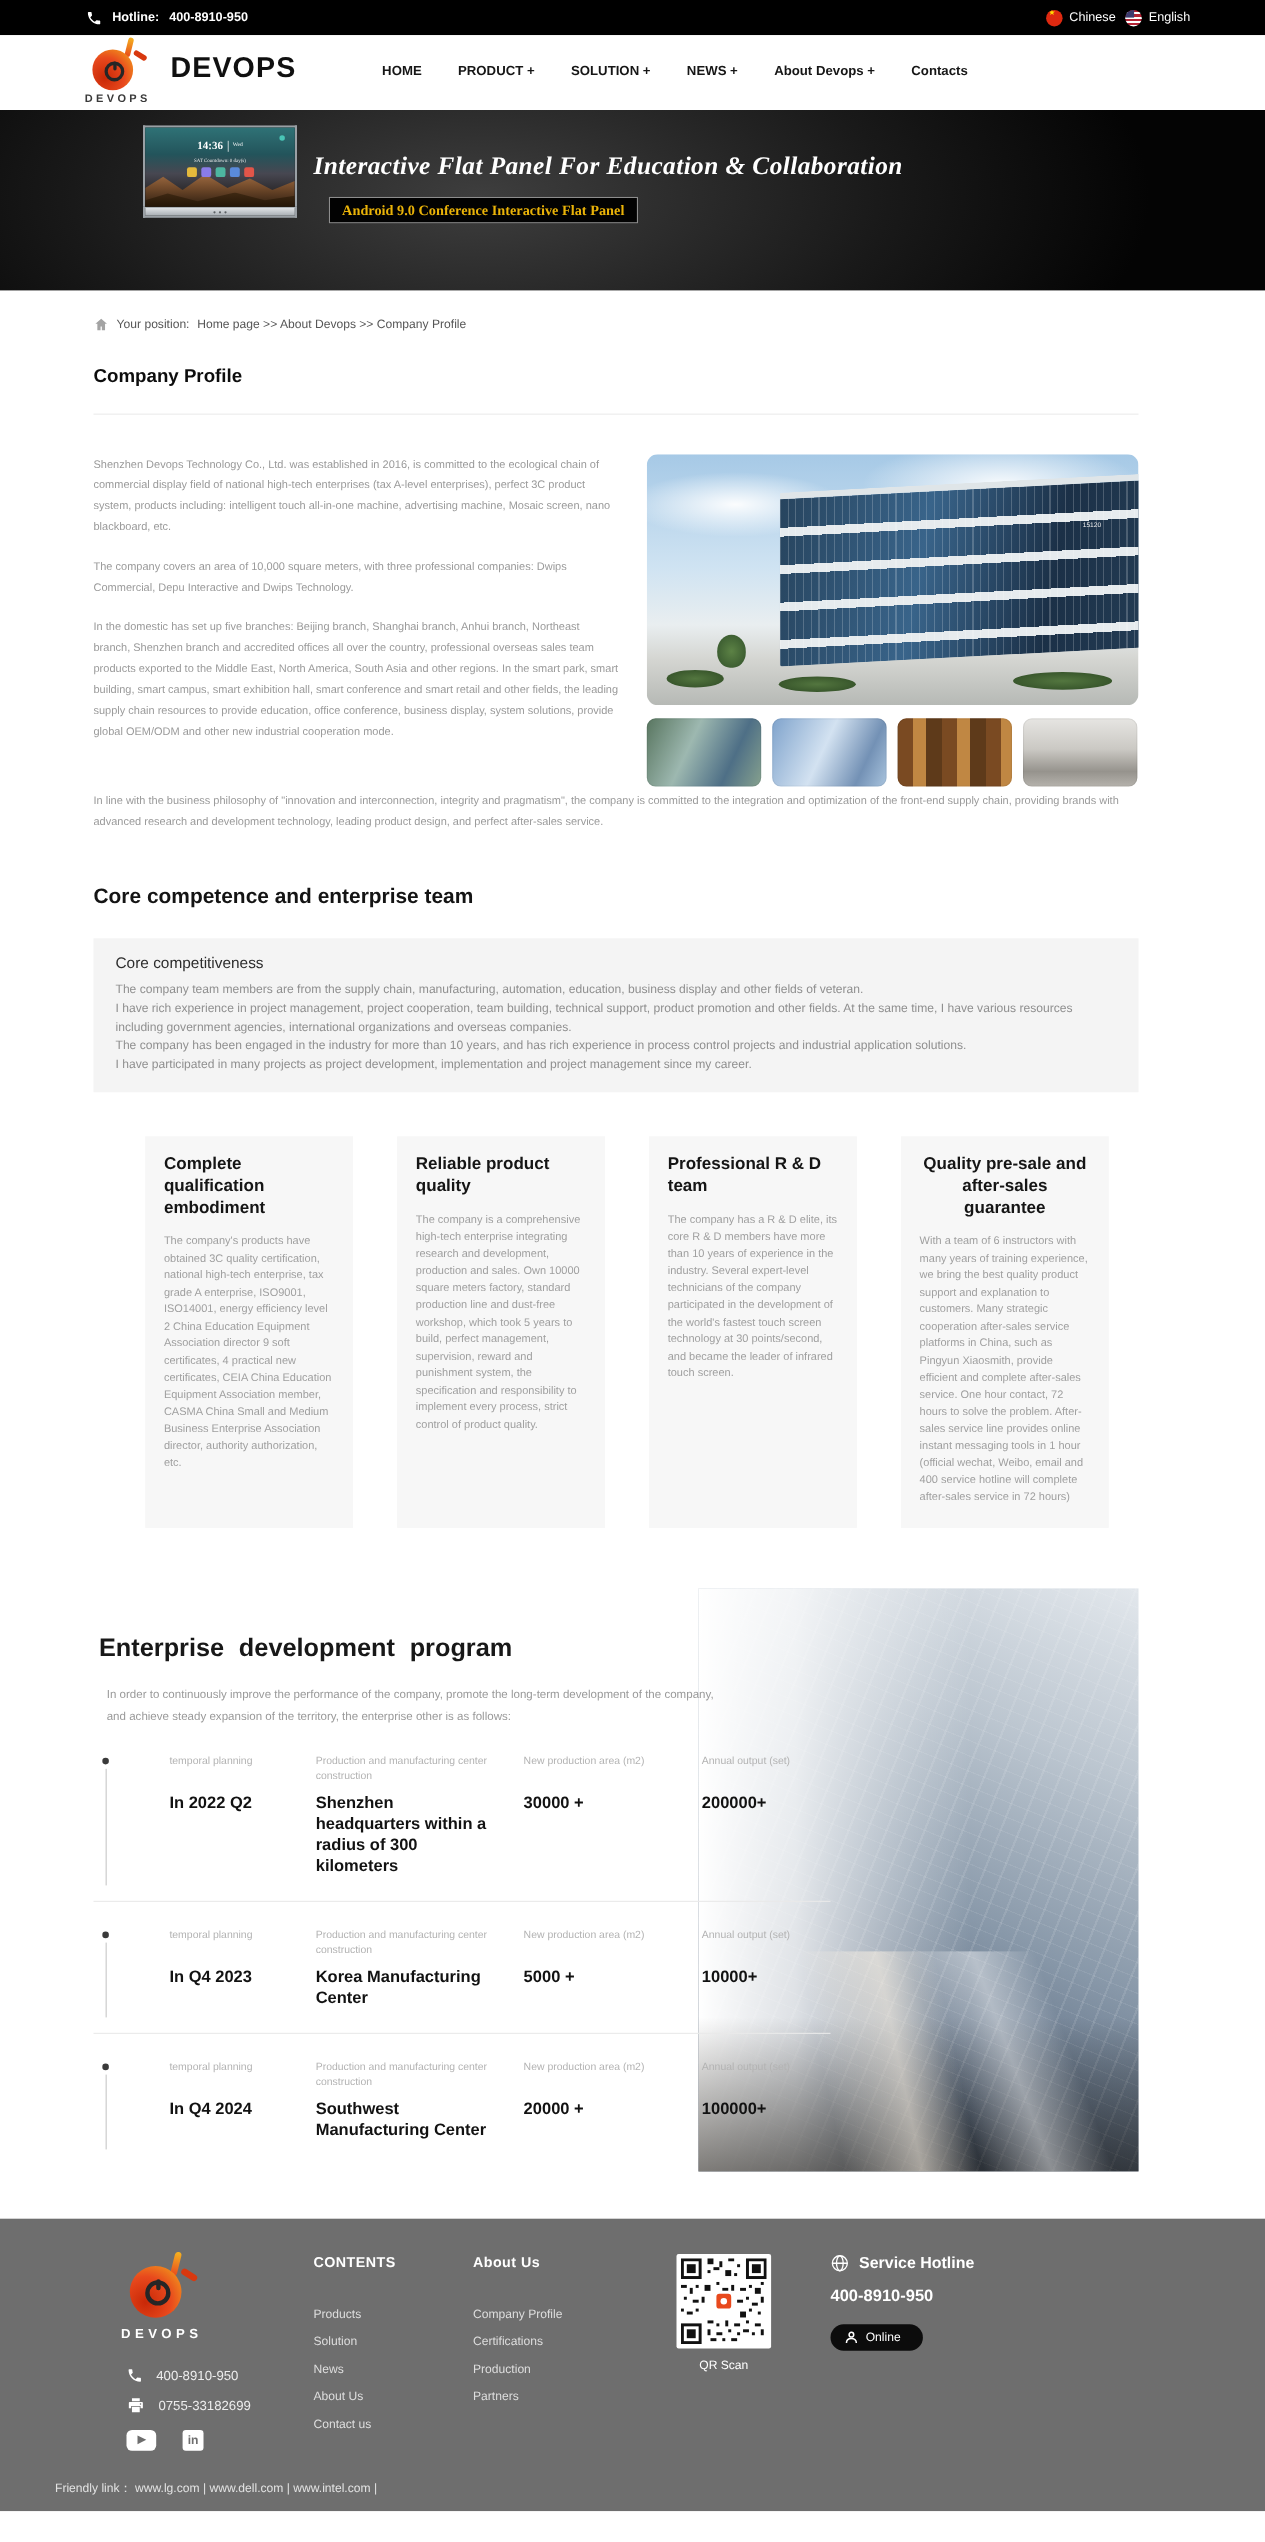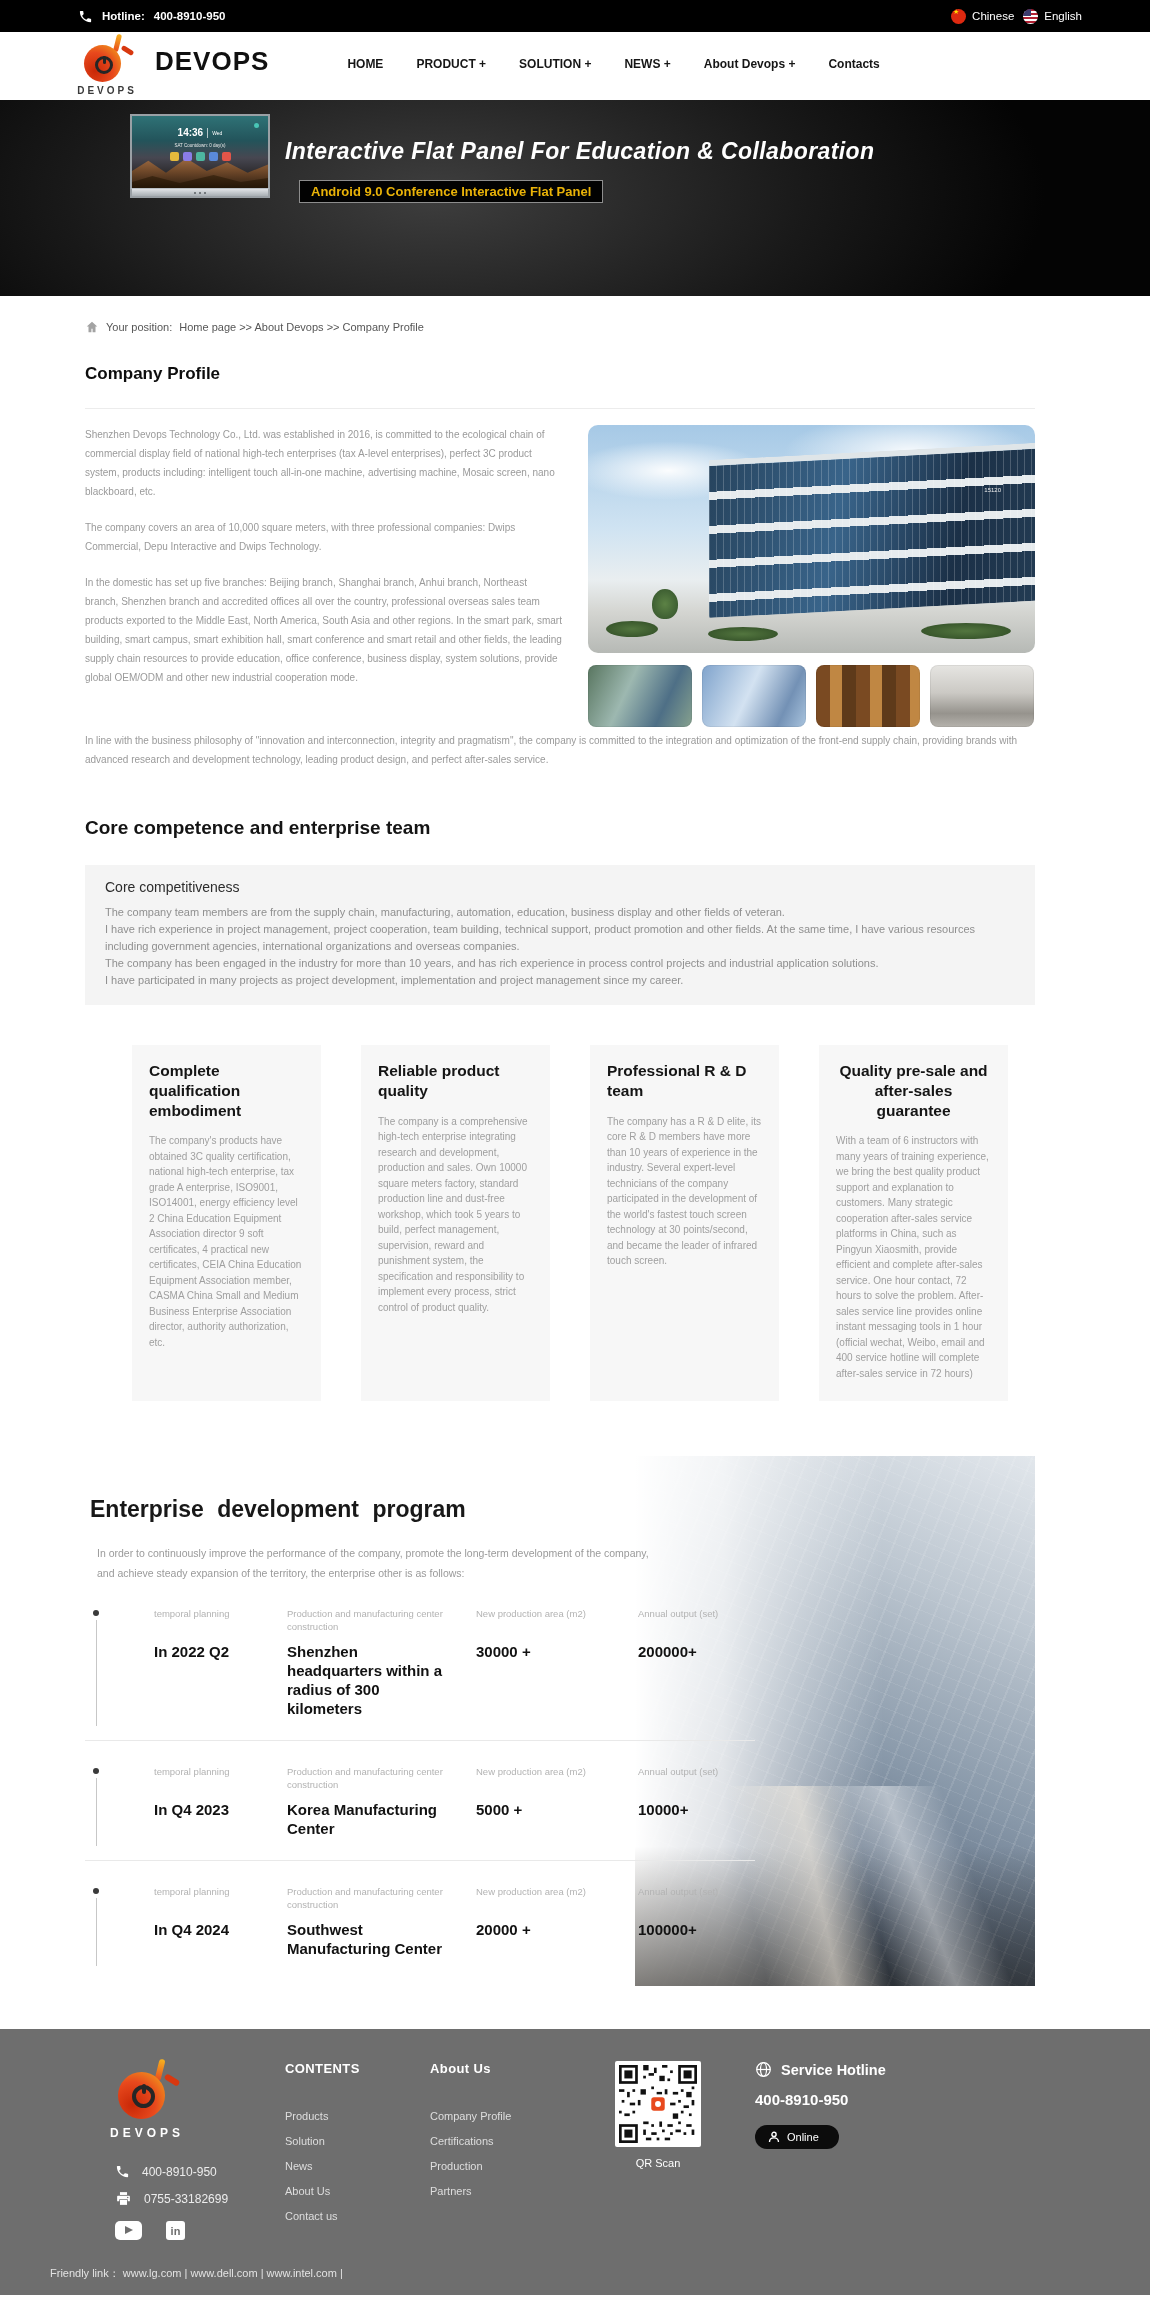--- a/index.html
+++ b/index.html
@@ -26,21 +26,21 @@
   .power-ring{position:absolute;left:11px;bottom:8px;width:12px;height:12px;border:3px solid #262626;border-radius:50%;}
   .power-stem{position:absolute;left:19px;bottom:18px;width:3px;height:8px;background:#262626;border-radius:2px;}
   .logo-k1{position:absolute;right:10px;top:-2px;width:5px;height:18px;background:linear-gradient(#f5b31f,#e8491d);border-radius:3px;transform:rotate(14deg);}
   .logo-k2{position:absolute;right:0;top:8px;width:5px;height:13px;background:#d8380f;border-radius:3px;transform:rotate(-58deg);}
   .logo-word{font-size:10px;letter-spacing:3px;color:#3a3a3a;font-weight:bold;margin-top:3px;}
   .brand-name{font-size:26px;font-weight:bold;color:#101010;letter-spacing:1px;margin:0 0 10px 16px;}
   .nav{display:flex;gap:33px;margin-left:78px;align-items:center;font-size:12px;font-weight:bold;color:#161616;margin-bottom:4px;}
   .nav a{white-space:nowrap;}
 
   
-  .hero{height:196px;background:radial-gradient(ellipse 640px 280px at 38% 48%,#3e3e3e,#191919 58%,#040404 95%);position:relative;overflow:hidden;}
+  .hero{height:164px;background:radial-gradient(ellipse 640px 280px at 38% 48%,#3e3e3e,#191919 58%,#040404 95%);position:relative;overflow:hidden;font-family:Liberation Serif, serif;}
   .hero-panel{position:absolute;left:130px;top:14px;width:140px;}
   .panel-frame{border:2px solid #9aa0a5;border-bottom:none;background:#0a0a0a;}
   .panel-screen{height:72px;position:relative;background:linear-gradient(180deg,#2f7276 0%,#23545b 34%,#474751 58%,#14100c 100%);overflow:hidden;}
   .mtns{position:absolute;bottom:0;left:0;right:0;height:38px;background:linear-gradient(180deg,#bb8050,#70492a 55%,#2c1d10);clip-path:polygon(0 55%,12% 28%,25% 60%,40% 22%,55% 55%,70% 32%,85% 60%,100% 38%,100% 100%,0 100%);}
   .mtns2{position:absolute;bottom:0;left:0;right:0;height:20px;background:linear-gradient(180deg,#4e3319,#241607);clip-path:polygon(0 70%,15% 40%,35% 75%,60% 35%,80% 70%,100% 50%,100% 100%,0 100%);}
   .pdot{position:absolute;top:7px;right:9px;width:5px;height:5px;border-radius:50%;background:#49c5b6;}
   .ptime{position:absolute;top:11px;left:0;right:0;display:flex;justify-content:center;align-items:center;gap:4px;color:#fff;}
   .ptime-big{font-size:10px;font-weight:bold;}
   .ptime-sep{width:1px;height:10px;background:rgba(255,255,255,.65);}
   .ptime-day{font-size:5px;}
@@ -53,21 +53,21 @@
   .hero-copy{position:absolute;left:285px;top:38px;}
   .hero-title{color:#fff;font-size:23px;font-weight:bold;font-style:italic;letter-spacing:.4px;}
   .hero-sub{display:inline-block;margin:15px 0 0 14px;background:#020202;border:1px solid #8d8d8d;color:#eab308;font-size:13px;font-weight:bold;padding:3px 11px;text-align:right;}
 
   
   .main{width:950px;margin-left:85px;}
   .breadcrumb{margin-top:24px;display:flex;align-items:center;gap:7px;font-size:11px;color:#565656;}
   .icon-home{width:14px;height:14px;fill:#a3a3a3;}
   .profile-title{margin-top:30px;font-size:17px;font-weight:bold;color:#0d0d0d;}
   .divider{margin-top:24px;border-top:1px solid #ececec;}
-  .profile-flex{margin-top:16px;display:flex;}
+  .profile-flex{margin-top:36px;display:flex;}
   .profile-left{width:478px;}
   .profile-left p{margin:0 0 17px;font-size:10px;line-height:19px;color:#9a9a9a;}
   .profile-wide{margin:4px 0 0;font-size:10px;line-height:19px;color:#9a9a9a;}
   .profile-right{margin-left:auto;width:447px;}
   .building{width:447px;height:228px;border-radius:10px;position:relative;overflow:hidden;
     background-image:radial-gradient(ellipse 140px 42px at 18% 20%,rgba(255,255,255,.95),rgba(255,255,255,0) 70%),
       radial-gradient(ellipse 180px 55px at 72% 12%,rgba(255,255,255,.9),rgba(255,255,255,0) 70%),
       linear-gradient(180deg,#a6c9e6 0%,#cfe3f2 45%,#e9eef0 68%,#d4d5d1 82%,#b6b9b5 100%);}
   .bldg-main{position:absolute;right:-14px;top:26px;width:340px;height:152px;transform:skewY(-3deg);border-top:6px solid #dfe5e8;border-radius:2px;
     background-image:repeating-linear-gradient(90deg,rgba(255,255,255,.20) 0 1px,transparent 1px 7px),

